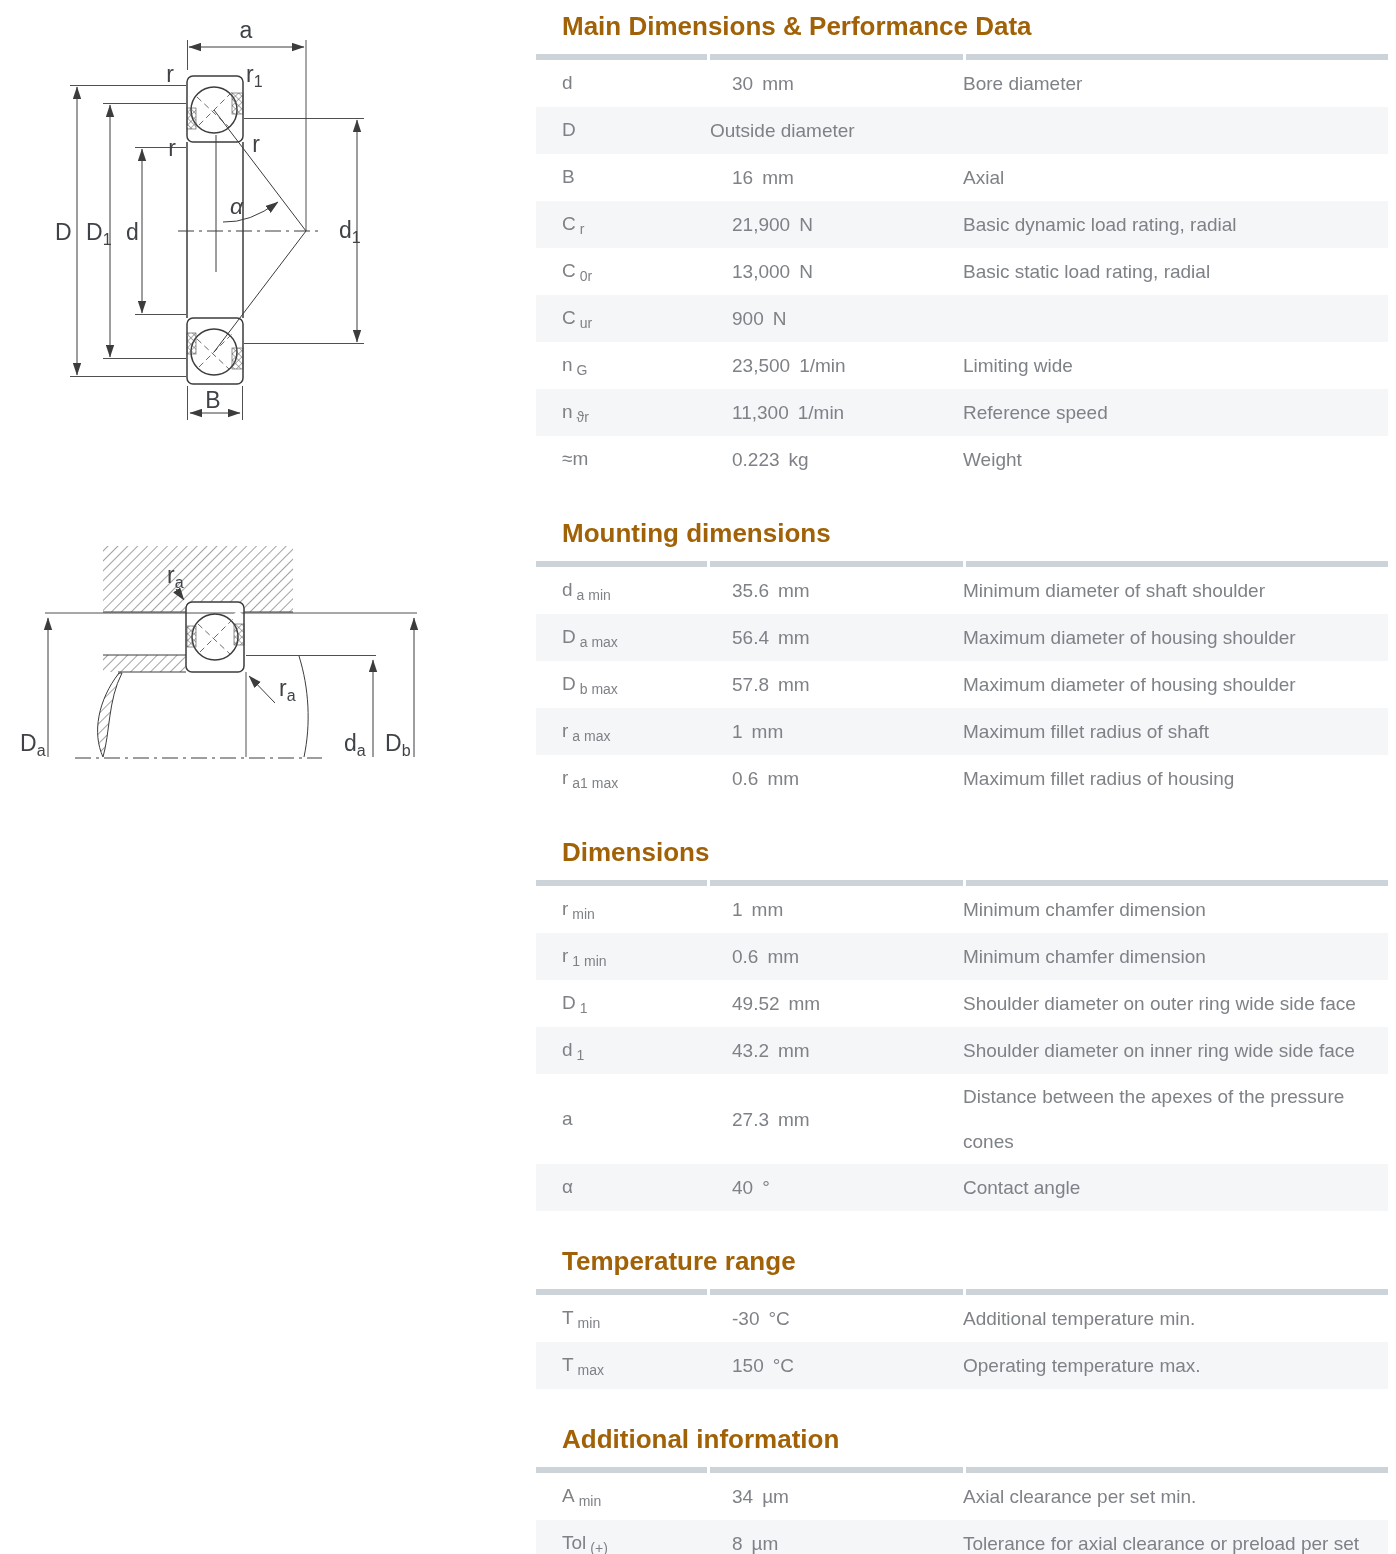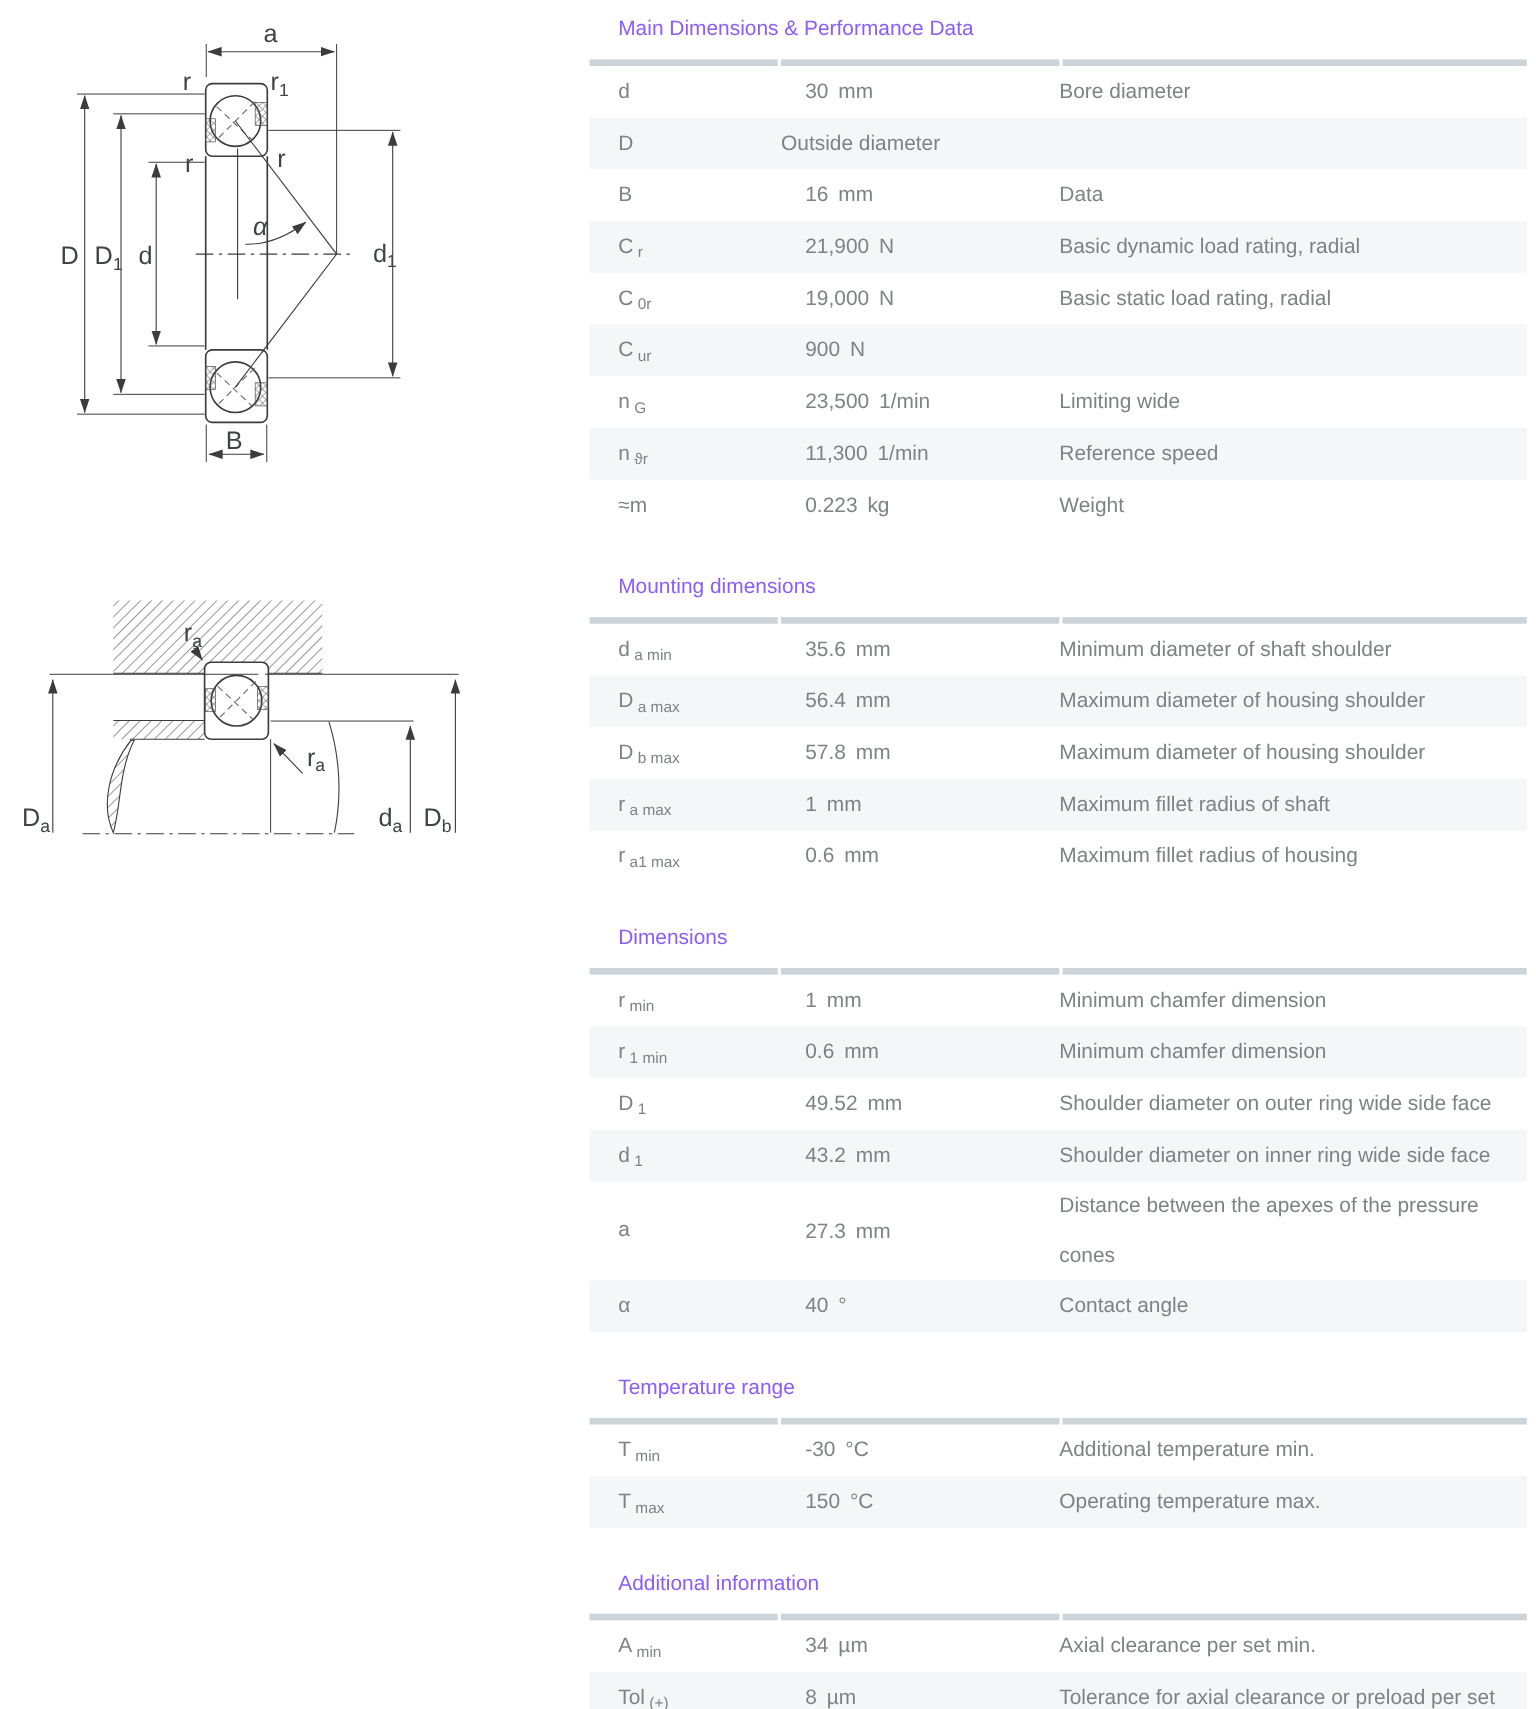--- a/index.html
+++ b/index.html
@@ -16,22 +16,22 @@
   .thin{stroke:#3c3c3c;stroke-width:0.9;fill:none;}
   .cl{stroke:#3c3c3c;stroke-width:1;fill:none;stroke-dasharray:16 5 3 5;}
   .dash{stroke:#6a6a6a;stroke-width:1;fill:none;stroke-dasharray:6 4;}
   .t{font-family:"Liberation Sans",sans-serif;font-size:23px;fill:#3f4347;}
   .ti{font-style:italic;}
   .ts{font-size:16px;}
   
   .tables{position:absolute;left:536px;top:0;width:852px;}
   .tbl{padding-top:37px;}
   .tbl:first-of-type{padding-top:13px;}
-  .tbl-title{margin:0;padding:0 0 14px 26px;font-size:19px;line-height:27px;
-    font-weight:normal;color:#8b5cf6;}
+  .tbl-title{margin:0;padding:0 0 14px 26px;font-size:26px;line-height:27px;
+    font-weight:bold;color:#a16207;}
   .tbl-bar{display:grid;grid-template-columns:171px 253px 1fr;column-gap:3px;height:6px;}
   .tbl-bar i{background:#ccd3d9;}
   .row{display:grid;grid-template-columns:171px 253px 1fr;min-height:47px;
     align-items:center;font-size:19px;color:#7e8287;}
   .rows .row:nth-child(even){background:#f5f6f8;}
   .c{line-height:45px;}
   .c1{padding-left:26px;}
   .c2{padding-left:25px;white-space:nowrap;}
   .c3{padding-left:3px;padding-right:6px;}
   .sub{font-size:14px;position:relative;top:4px;margin-left:4px;}
@@ -182,32 +182,32 @@
   </div>
 
   <div class="row">
     <div class="c c1"><span class="sym">D</span><span class="sub"></span></div>
     <div class="c c3">Outside diameter</div>
   </div>
 
   <div class="row">
     <div class="c c1"><span class="sym">B</span><span class="sub"></span></div>
     <div class="c c2"><span class="val">16</span><span class="unit">mm</span></div>
-    <div class="c c3">Data</div>
+    <div class="c c3">Axial</div>
   </div>
 
   <div class="row">
     <div class="c c1"><span class="sym">C</span><span class="sub">r</span></div>
     <div class="c c2"><span class="val">21,900</span><span class="unit">N</span></div>
     <div class="c c3">Basic dynamic load rating, radial</div>
   </div>
 
   <div class="row">
     <div class="c c1"><span class="sym">C</span><span class="sub">0r</span></div>
-    <div class="c c2"><span class="val">19,000</span><span class="unit">N</span></div>
+    <div class="c c2"><span class="val">13,000</span><span class="unit">N</span></div>
     <div class="c c3">Basic static load rating, radial</div>
   </div>
 
   <div class="row">
     <div class="c c1"><span class="sym">C</span><span class="sub">ur</span></div>
     <div class="c c2"><span class="val">900</span><span class="unit">N</span></div>
   </div>
 
   <div class="row">
     <div class="c c1"><span class="sym">n</span><span class="sub">G</span></div>

